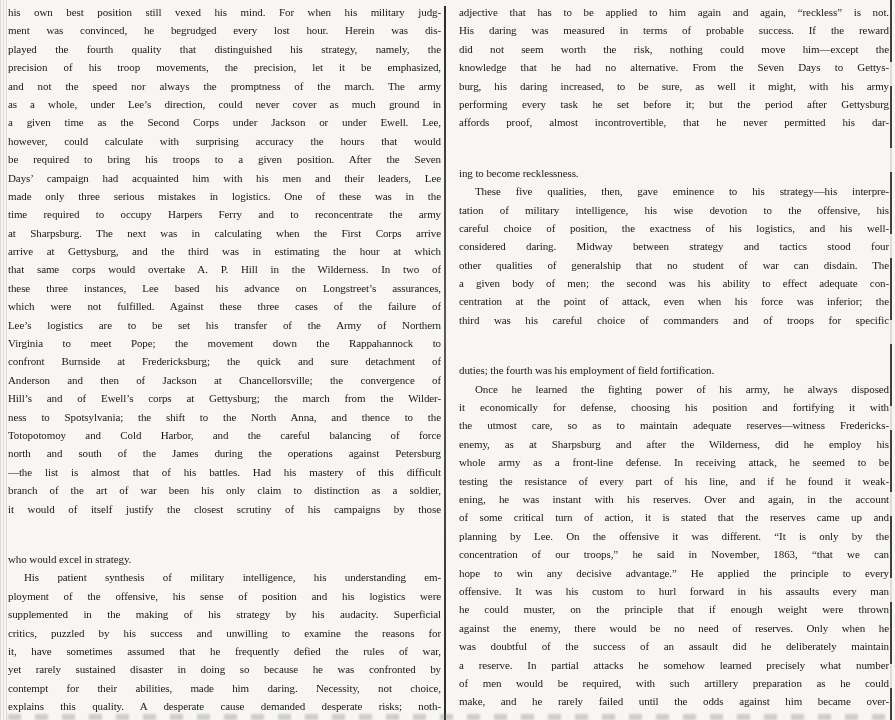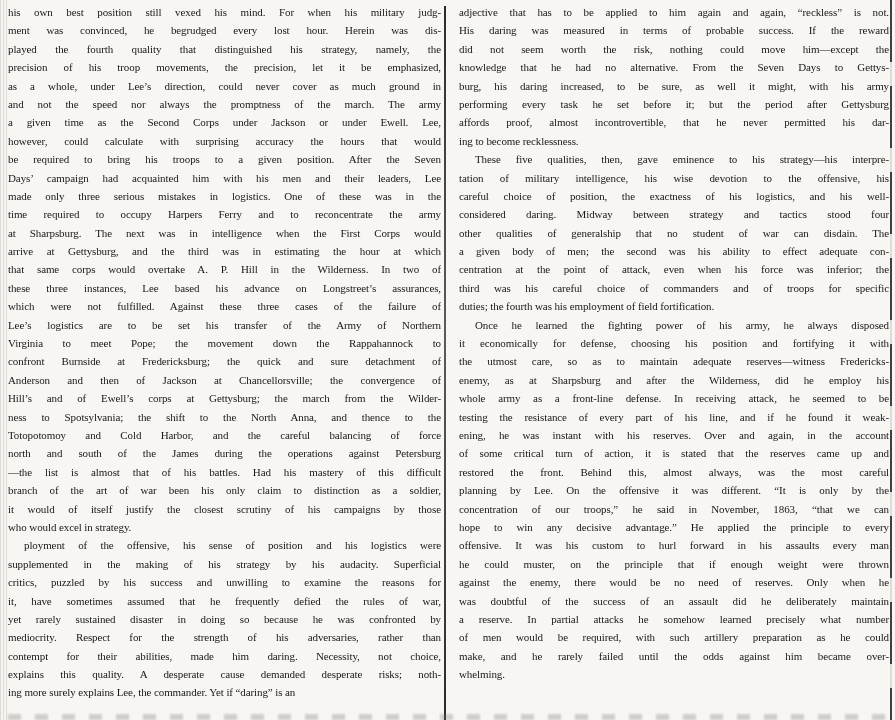--- a/index.html
+++ b/index.html
@@ -24,21 +24,21 @@
   .column-left  { left: 8px;   width: 433px; }
   .column-right { left: 459px; width: 430px; }
   .para { margin: 0; }
   .para.indent .line:first-child { padding-left: 16px; }
   .line {
     height: 18.4px;
     overflow: hidden;
     text-align: justify;
     text-align-last: justify;
   }
-  .line.last { text-align-last: left; }
+  .line.last { text-align-last: left; margin-top: 32px; }
   .column-rule {
     position: absolute; left: 444px; top: 6px;
     width: 2px; height: 714px;
     background: linear-gradient(180deg,
       rgba(25,25,25,0.92) 0%,
       rgba(25,25,25,0.70) 45%,
       rgba(25,25,25,0.92) 100%);
   }
   .right-edge-rule {
     position: absolute; left: 890px; top: 0;
@@ -67,53 +67,53 @@
 <body>
 
 <div class="scan">
   <div class="left-edge-artifact"></div>
   <section class="column column-left">
       <div class="para">
         <div class="line">his own best position still vexed his mind. For when his military judg-</div>
         <div class="line">ment was convinced, he begrudged every lost hour. Herein was dis-</div>
         <div class="line">played the fourth quality that distinguished his strategy, namely, the</div>
         <div class="line">precision of his troop movements, the precision, let it be emphasized,</div>
+        <div class="line">and not the speed nor always the promptness of the march. The army</div>
         <div class="line">as a whole, under Lee’s direction, could never cover as much ground in</div>
-        <div class="line">and not the speed nor always the promptness of the march. The army</div>
         <div class="line">a given time as the Second Corps under Jackson or under Ewell. Lee,</div>
         <div class="line">however, could calculate with surprising accuracy the hours that would</div>
         <div class="line">be required to bring his troops to a given position. After the Seven</div>
         <div class="line">Days’ campaign had acquainted him with his men and their leaders, Lee</div>
         <div class="line">made only three serious mistakes in logistics. One of these was in the</div>
         <div class="line">time required to occupy Harpers Ferry and to reconcentrate the army</div>
-        <div class="line">at Sharpsburg. The next was in intelligence when the First Corps would</div>
+        <div class="line">at Sharpsburg. The next was in calculating when the First Corps arrive</div>
         <div class="line">arrive at Gettysburg, and the third was in estimating the hour at which</div>
         <div class="line">that same corps would overtake A. P. Hill in the Wilderness. In two of</div>
         <div class="line">these three instances, Lee based his advance on Longstreet’s assurances,</div>
         <div class="line">which were not fulfilled. Against these three cases of the failure of</div>
         <div class="line">Lee’s logistics are to be set his transfer of the Army of Northern</div>
         <div class="line">Virginia to meet Pope; the movement down the Rappahannock to</div>
         <div class="line">confront Burnside at Fredericksburg; the quick and sure detachment of</div>
         <div class="line">Anderson and then of Jackson at Chancellorsville; the convergence of</div>
         <div class="line">Hill’s and of Ewell’s corps at Gettysburg; the march from the Wilder-</div>
         <div class="line">ness to Spotsylvania; the shift to the North Anna, and thence to the</div>
         <div class="line">Totopotomoy and Cold Harbor, and the careful balancing of force</div>
         <div class="line">north and south of the James during the operations against Petersburg</div>
         <div class="line">—the list is almost that of his battles. Had his mastery of this difficult</div>
         <div class="line">branch of the art of war been his only claim to distinction as a soldier,</div>
         <div class="line">it would of itself justify the closest scrutiny of his campaigns by those</div>
         <div class="line last">who would excel in strategy.</div>
       </div>
       <div class="para indent">
+        <div class="line">His patient synthesis of military intelligence, his understanding em-</div>
         <div class="line">ployment of the offensive, his sense of position and his logistics were</div>
         <div class="line">supplemented in the making of his strategy by his audacity. Superficial</div>
         <div class="line">critics, puzzled by his success and unwilling to examine the reasons for</div>
         <div class="line">it, have sometimes assumed that he frequently defied the rules of war,</div>
         <div class="line">yet rarely sustained disaster in doing so because he was confronted by</div>
-        <div class="line">mediocrity. Respect for the strength of his adversaries, rather than</div>
         <div class="line">contempt for their abilities, made him daring. Necessity, not choice,</div>
         <div class="line">explains this quality. A desperate cause demanded desperate risks; noth-</div>
         <div class="line last">ing more surely explains Lee, the commander. Yet if “daring” is an</div>
       </div>
     </section>
   <div class="column-rule"></div>
   <section class="column column-right">
       <div class="para">
         <div class="line">adjective that has to be applied to him again and again, “reckless” is not.</div>
         <div class="line">His daring was measured in terms of probable success. If the reward</div>
@@ -137,21 +137,20 @@
       </div>
       <div class="para indent">
         <div class="line">Once he learned the fighting power of his army, he always disposed</div>
         <div class="line">it economically for defense, choosing his position and fortifying it with</div>
         <div class="line">the utmost care, so as to maintain adequate reserves—witness Fredericks-</div>
         <div class="line">enemy, as at Sharpsburg and after the Wilderness, did he employ his</div>
         <div class="line">whole army as a front-line defense. In receiving attack, he seemed to be</div>
         <div class="line">testing the resistance of every part of his line, and if he found it weak-</div>
         <div class="line">ening, he was instant with his reserves. Over and again, in the account</div>
         <div class="line">of some critical turn of action, it is stated that the reserves came up and</div>
-        <div class="line">restored the front. Behind this, almost always, was the most careful</div>
         <div class="line">planning by Lee. On the offensive it was different. “It is only by the</div>
         <div class="line">concentration of our troops,” he said in November, 1863, “that we can</div>
         <div class="line">hope to win any decisive advantage.” He applied the principle to every</div>
         <div class="line">offensive. It was his custom to hurl forward in his assaults every man</div>
         <div class="line">he could muster, on the principle that if enough weight were thrown</div>
         <div class="line">against the enemy, there would be no need of reserves. Only when he</div>
         <div class="line">was doubtful of the success of an assault did he deliberately maintain</div>
         <div class="line">a reserve. In partial attacks he somehow learned precisely what number</div>
         <div class="line">of men would be required, with such artillery preparation as he could</div>
         <div class="line">make, and he rarely failed until the odds against him became over-</div>

